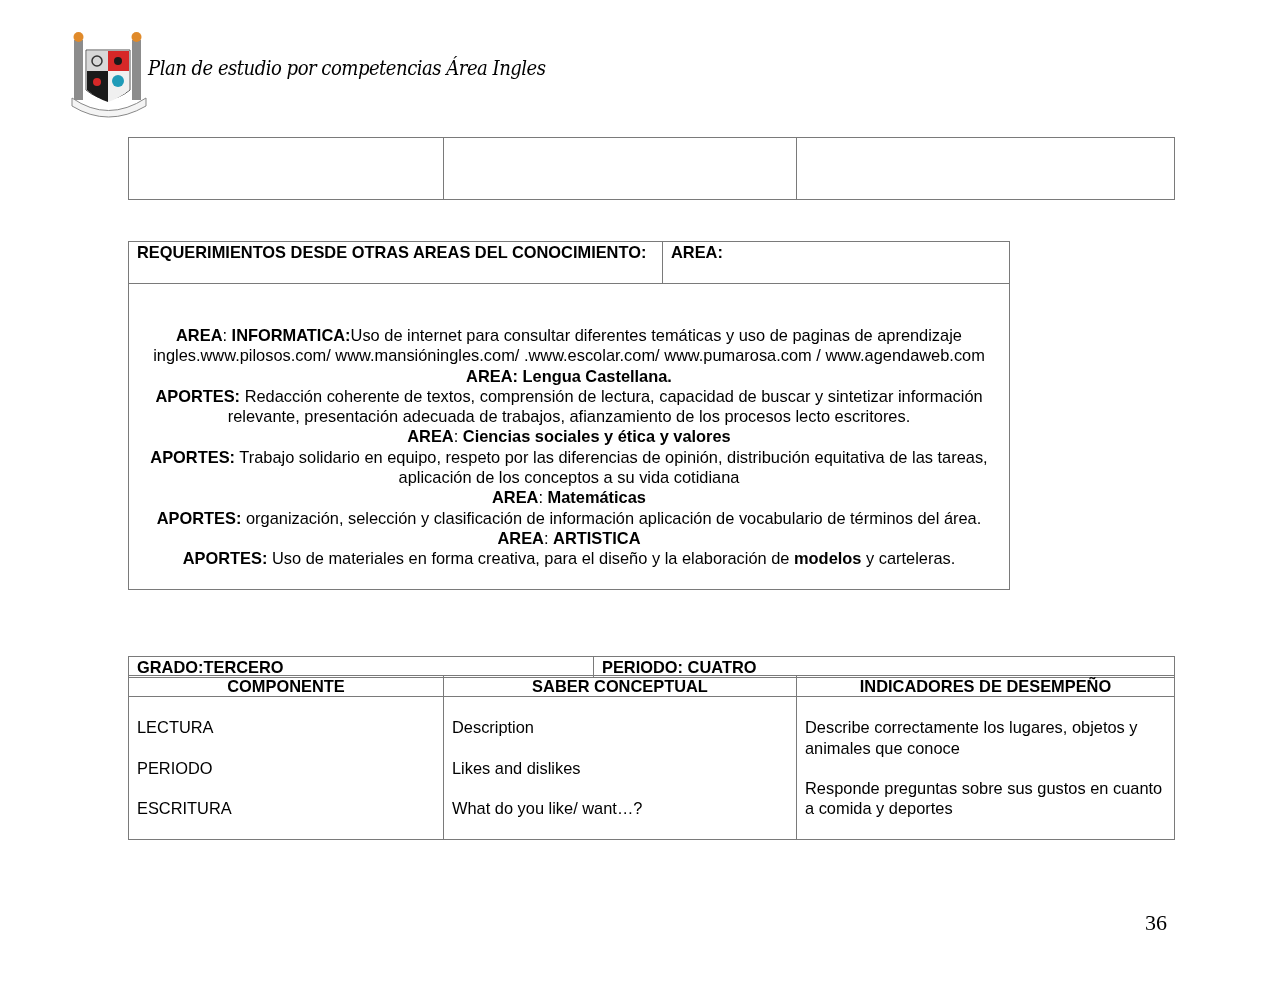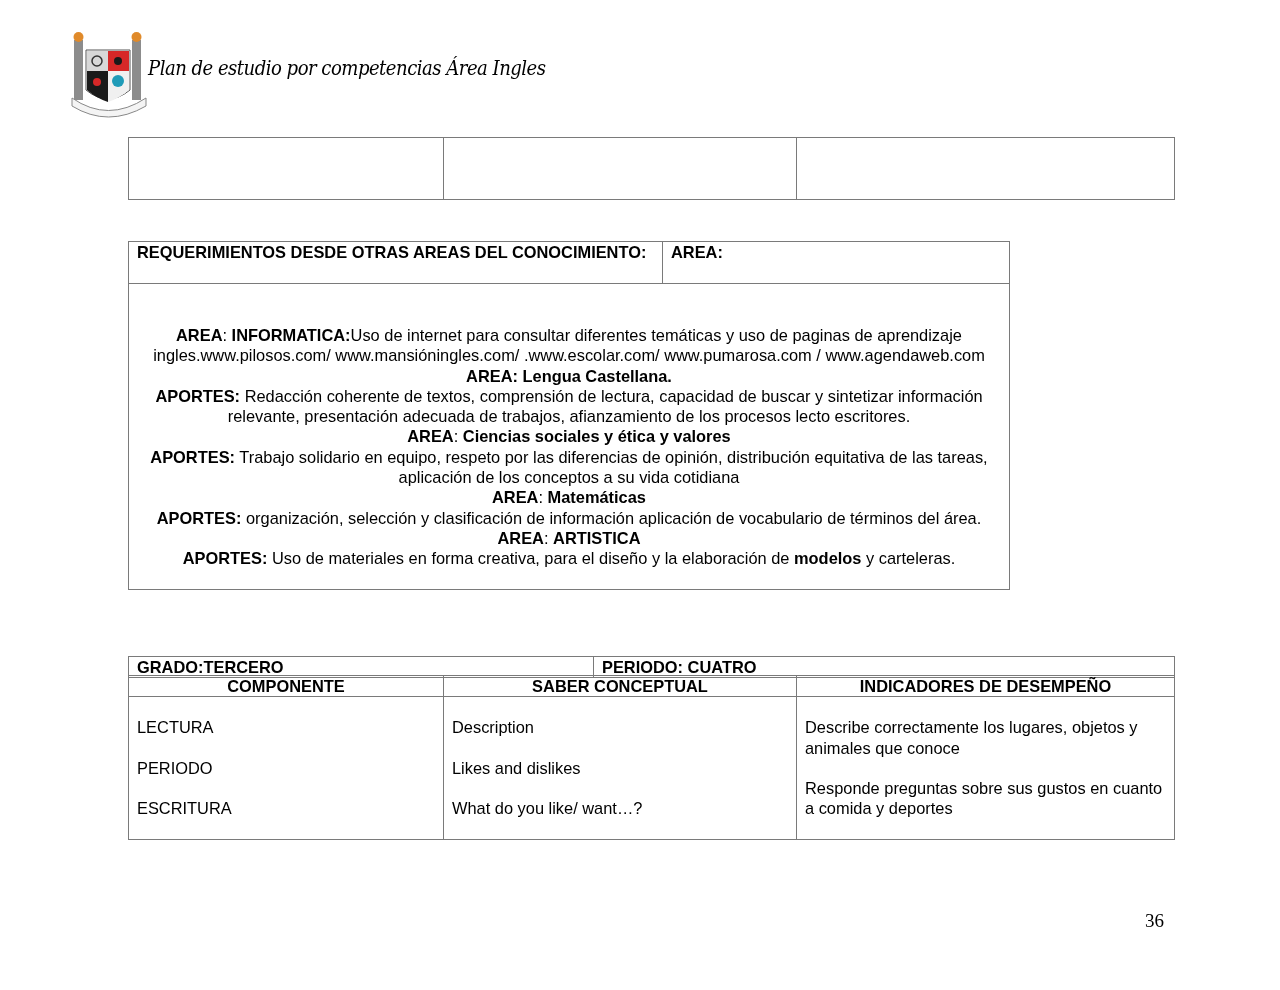--- a/index.html
+++ b/index.html
@@ -19,21 +19,21 @@
   .t1 td { height: 61px; }
   .t2 { left: 128px; top: 241px; width: 882px; }
   .t2 .hdr td { height: 41px; }
   .t2 .body td { padding-top: 41px; padding-bottom: 20px; text-align: center; }
   .t3 { left: 128px; top: 656px; width: 1047px; }
   .t3 td { height: 20px; }
   .t4 { left: 128px; top: 675px; width: 1047px; }
   .t4 .hdr td { height: 20px; }
   .t4 .body td { padding-top: 20px; padding-bottom: 20px; }
   .gap { height: 20.3px; }
-  .pagenum { left: 1145px; top: 910px; font-family: "Liberation Serif", serif; font-size: 19px; }
+  .pagenum { left: 1145px; top: 910px; font-family: "Liberation Serif", serif; font-size: 22px; }
 </style>
 </head>
 <body>
 
 <div class="abs header">
   <svg class="logo" viewBox="0 0 86 92">
     <rect x="8" y="12" width="9" height="60" fill="#8c8c8c"></rect>
     <rect x="66" y="12" width="9" height="60" fill="#8c8c8c"></rect>
     <circle cx="12.5" cy="9" r="5" fill="#e08a2a"></circle>
     <circle cx="70.5" cy="9" r="5" fill="#e08a2a"></circle>

